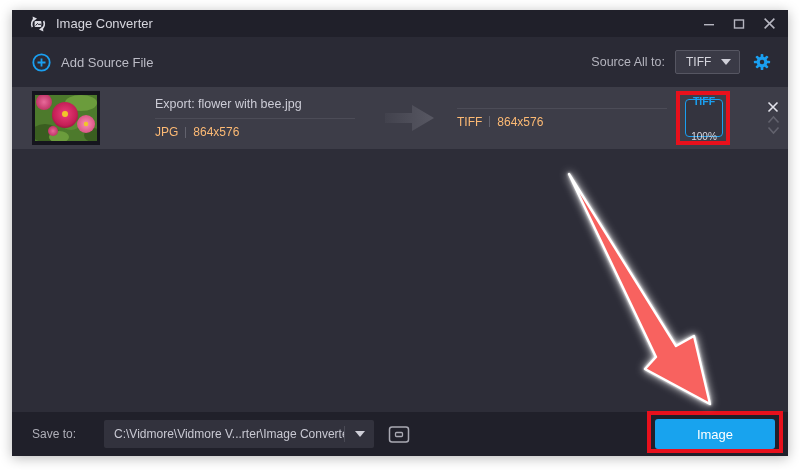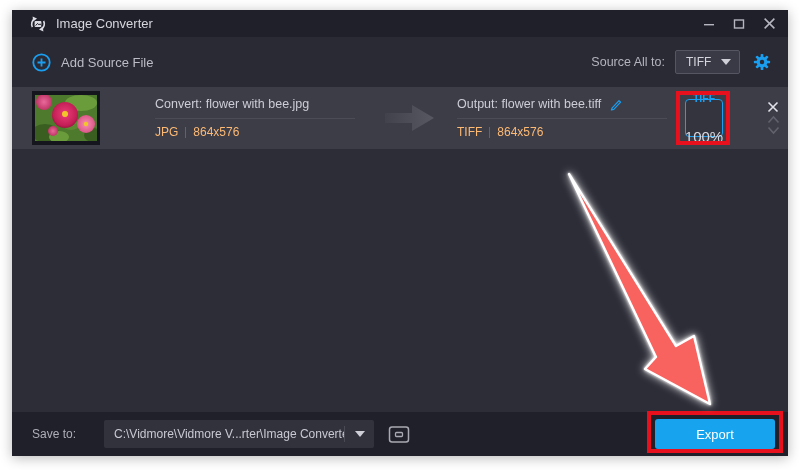--- a/index.html
+++ b/index.html
@@ -41,21 +41,21 @@
   .info-title { color:#cdcdd7; font-size:12.5px; padding-bottom:7px; display:flex; align-items:center; }
   .info-meta { border-top:1px solid #4c4c57; padding-top:6px; color:#fdba74; font-size:12px; display:flex; align-items:center; }
   .pipe { width:1px; height:11px; background:#62626d; margin:0 7px; }
   .transform-arrow { margin-left:30px; flex:0 0 auto; }
   .edit-btn { margin-left:8px; cursor:pointer; display:flex; }
   .format-badge { margin-left:18px; width:38px; height:38px; border:1px solid var(--accent-blue,#1a9ff0);
     border-radius:4px; display:flex; flex-direction:column; align-items:center; justify-content:center;
     flex:0 0 auto; cursor:pointer; background:#34343f; }
   .badge-format { color:var(--accent-blue,#1a9ff0); font-size:10.5px; font-weight:bold; padding-bottom:3px; }
   .badge-divider { width:26px; height:1px; background:#575762; }
-  .badge-quality { color:#d8d8e0; font-size:15px; padding-top:21px; }
+  .badge-quality { color:#d8d8e0; font-size:10px; padding-top:21px; }
   .row-controls { margin-left:42px; width:16px; display:flex; flex-direction:column; align-items:center; gap:2px; flex:0 0 auto; }
   .row-ctl { cursor:pointer; display:flex; align-items:center; justify-content:center; }
 
   
   .main-area { flex:1 1 auto; background:#2d2d38; }
 
   
   .footer { height:44px; background:#20202a; display:flex; align-items:center; padding:0 13px 0 20px; flex:0 0 auto; }
   .save-to-label { color:#aeaeb8; font-size:12px; margin-right:28px; }
   .path-combo { width:270px; height:28px; background:#32323d; border-radius:2px; display:flex; align-items:center; cursor:pointer; }
@@ -168,47 +168,39 @@
           <circle cx="9" cy="7" r="8" fill="url(#fl3)"></circle>
           <circle cx="30" cy="20" r="13" fill="url(#fl1)"></circle>
           <circle cx="30" cy="19" r="3" fill="#f2c62a"></circle>
           <circle cx="51" cy="29" r="9" fill="url(#fl2)"></circle>
           <circle cx="51" cy="29" r="2.2" fill="#f2c62a"></circle>
           <circle cx="18" cy="36" r="5" fill="url(#fl3)"></circle>
         </svg>
       </div>
 
       <div class="info-col info-source">
-        <div class="info-title">Convert: flower with bee.jpg</div>
+        <div class="info-title">Export: flower with bee.jpg</div>
         <div class="info-meta">
           <span>JPG</span>
           <span class="pipe"></span>
           <span>864x576</span>
         </div>
       </div>
 
       <svg class="transform-arrow" width="50" height="30" viewBox="0 0 50 30">
         <defs>
             <linearGradient id="ag" x1="0" y1="0" x2="1" y2="0">
           <stop offset="0%" stop-color="#42424d"></stop>
               <stop offset="100%" stop-color="#585863"></stop>
         </linearGradient>
           </defs>
         <polygon points="0,10 27,10 27,2 49,15 27,28 27,20 0,20" fill="url(#ag)"></polygon>
       </svg>
 
       <div class="info-col info-output">
-        <div class="info-title">
-          <span>Output: flower with bee.tiff</span>
-          <span class="edit-btn">
-            <svg width="14" height="14" viewBox="0 0 14 14">
-              <path d="M3.2 10.8 L10 3.6 l1.6 1.6 L4.8 12.4 l-2.4.6 z" fill="none" stroke="#1a9ff0" stroke-width="1.2" stroke-linejoin="round"></path>
-            </svg>
-          </span>
-        </div>
         <div class="info-meta">
           <span>TIFF</span>
           <span class="pipe"></span>
           <span>864x576</span>
         </div>
       </div>
 
       <div class="format-badge">
         <span class="badge-format">TIFF</span>
         <span class="badge-divider"></span>
@@ -243,21 +235,21 @@
         <span class="combo-caret-cell">
           <span class="caret-down" style="margin:0;"></span>
         </span>
       </div>
       <span class="browse-btn">
         <svg width="22" height="19" viewBox="0 0 22 19">
           <rect x="1.5" y="2" width="19" height="15" rx="2.5" fill="none" stroke="#a9a9b3" stroke-width="1.5"></rect>
           <rect x="7.5" y="7.5" width="7" height="4" rx="1" fill="none" stroke="#a9a9b3" stroke-width="1.3"></rect>
         </svg>
       </span>
-      <button class="export-btn">Export</button>
+      <button class="export-btn">Image</button>
     </div>
 
   </div>
 
   <div class="anno-box anno-badge"></div>
   <div class="anno-box anno-export"></div>
 
   <svg class="anno-arrow" width="800" height="470" viewBox="0 0 800 470">
     <polygon points="569,174 676,346 694,336 710,404 645,369 656,357" fill="#f8625f" stroke="#ffffff" stroke-width="2.4" stroke-linejoin="round"></polygon>
   </svg>

